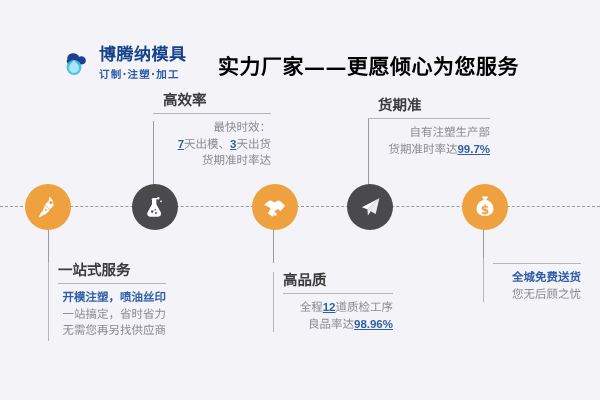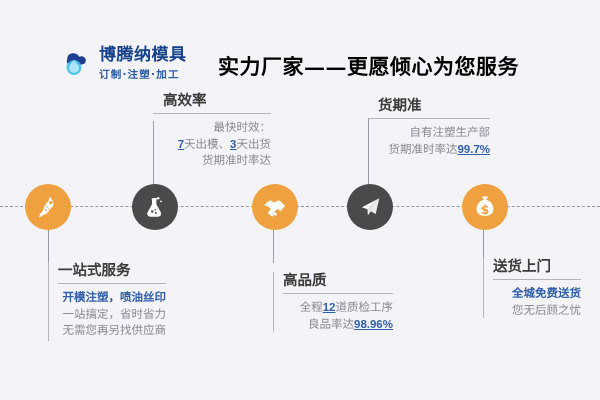--- a/index.html
+++ b/index.html
@@ -254,21 +254,20 @@
   <div class="block left-border" style="left:273px; top:272px;">
     <div class="title">高品质</div>
     <div class="rule" style="width:110px;"></div>
     <div class="body">
       <span class="row"><span>全程</span><span class="hl">12</span><span>道质检工序</span></span>
       <span class="row"><span>良品率达</span><span class="hl">98.96%</span></span>
     </div>
   </div>
 
   <div class="block left-border" style="left:483px; top:258px;">
-    <div class="title">送货上门</div>
     <div class="rule" style="width:88px;"></div>
     <div class="body">
       <span class="row lead">全城免费送货</span>
       <span class="row">您无后顾之忧</span>
     </div>
   </div>
 
 </div>
 
 </body></html>

